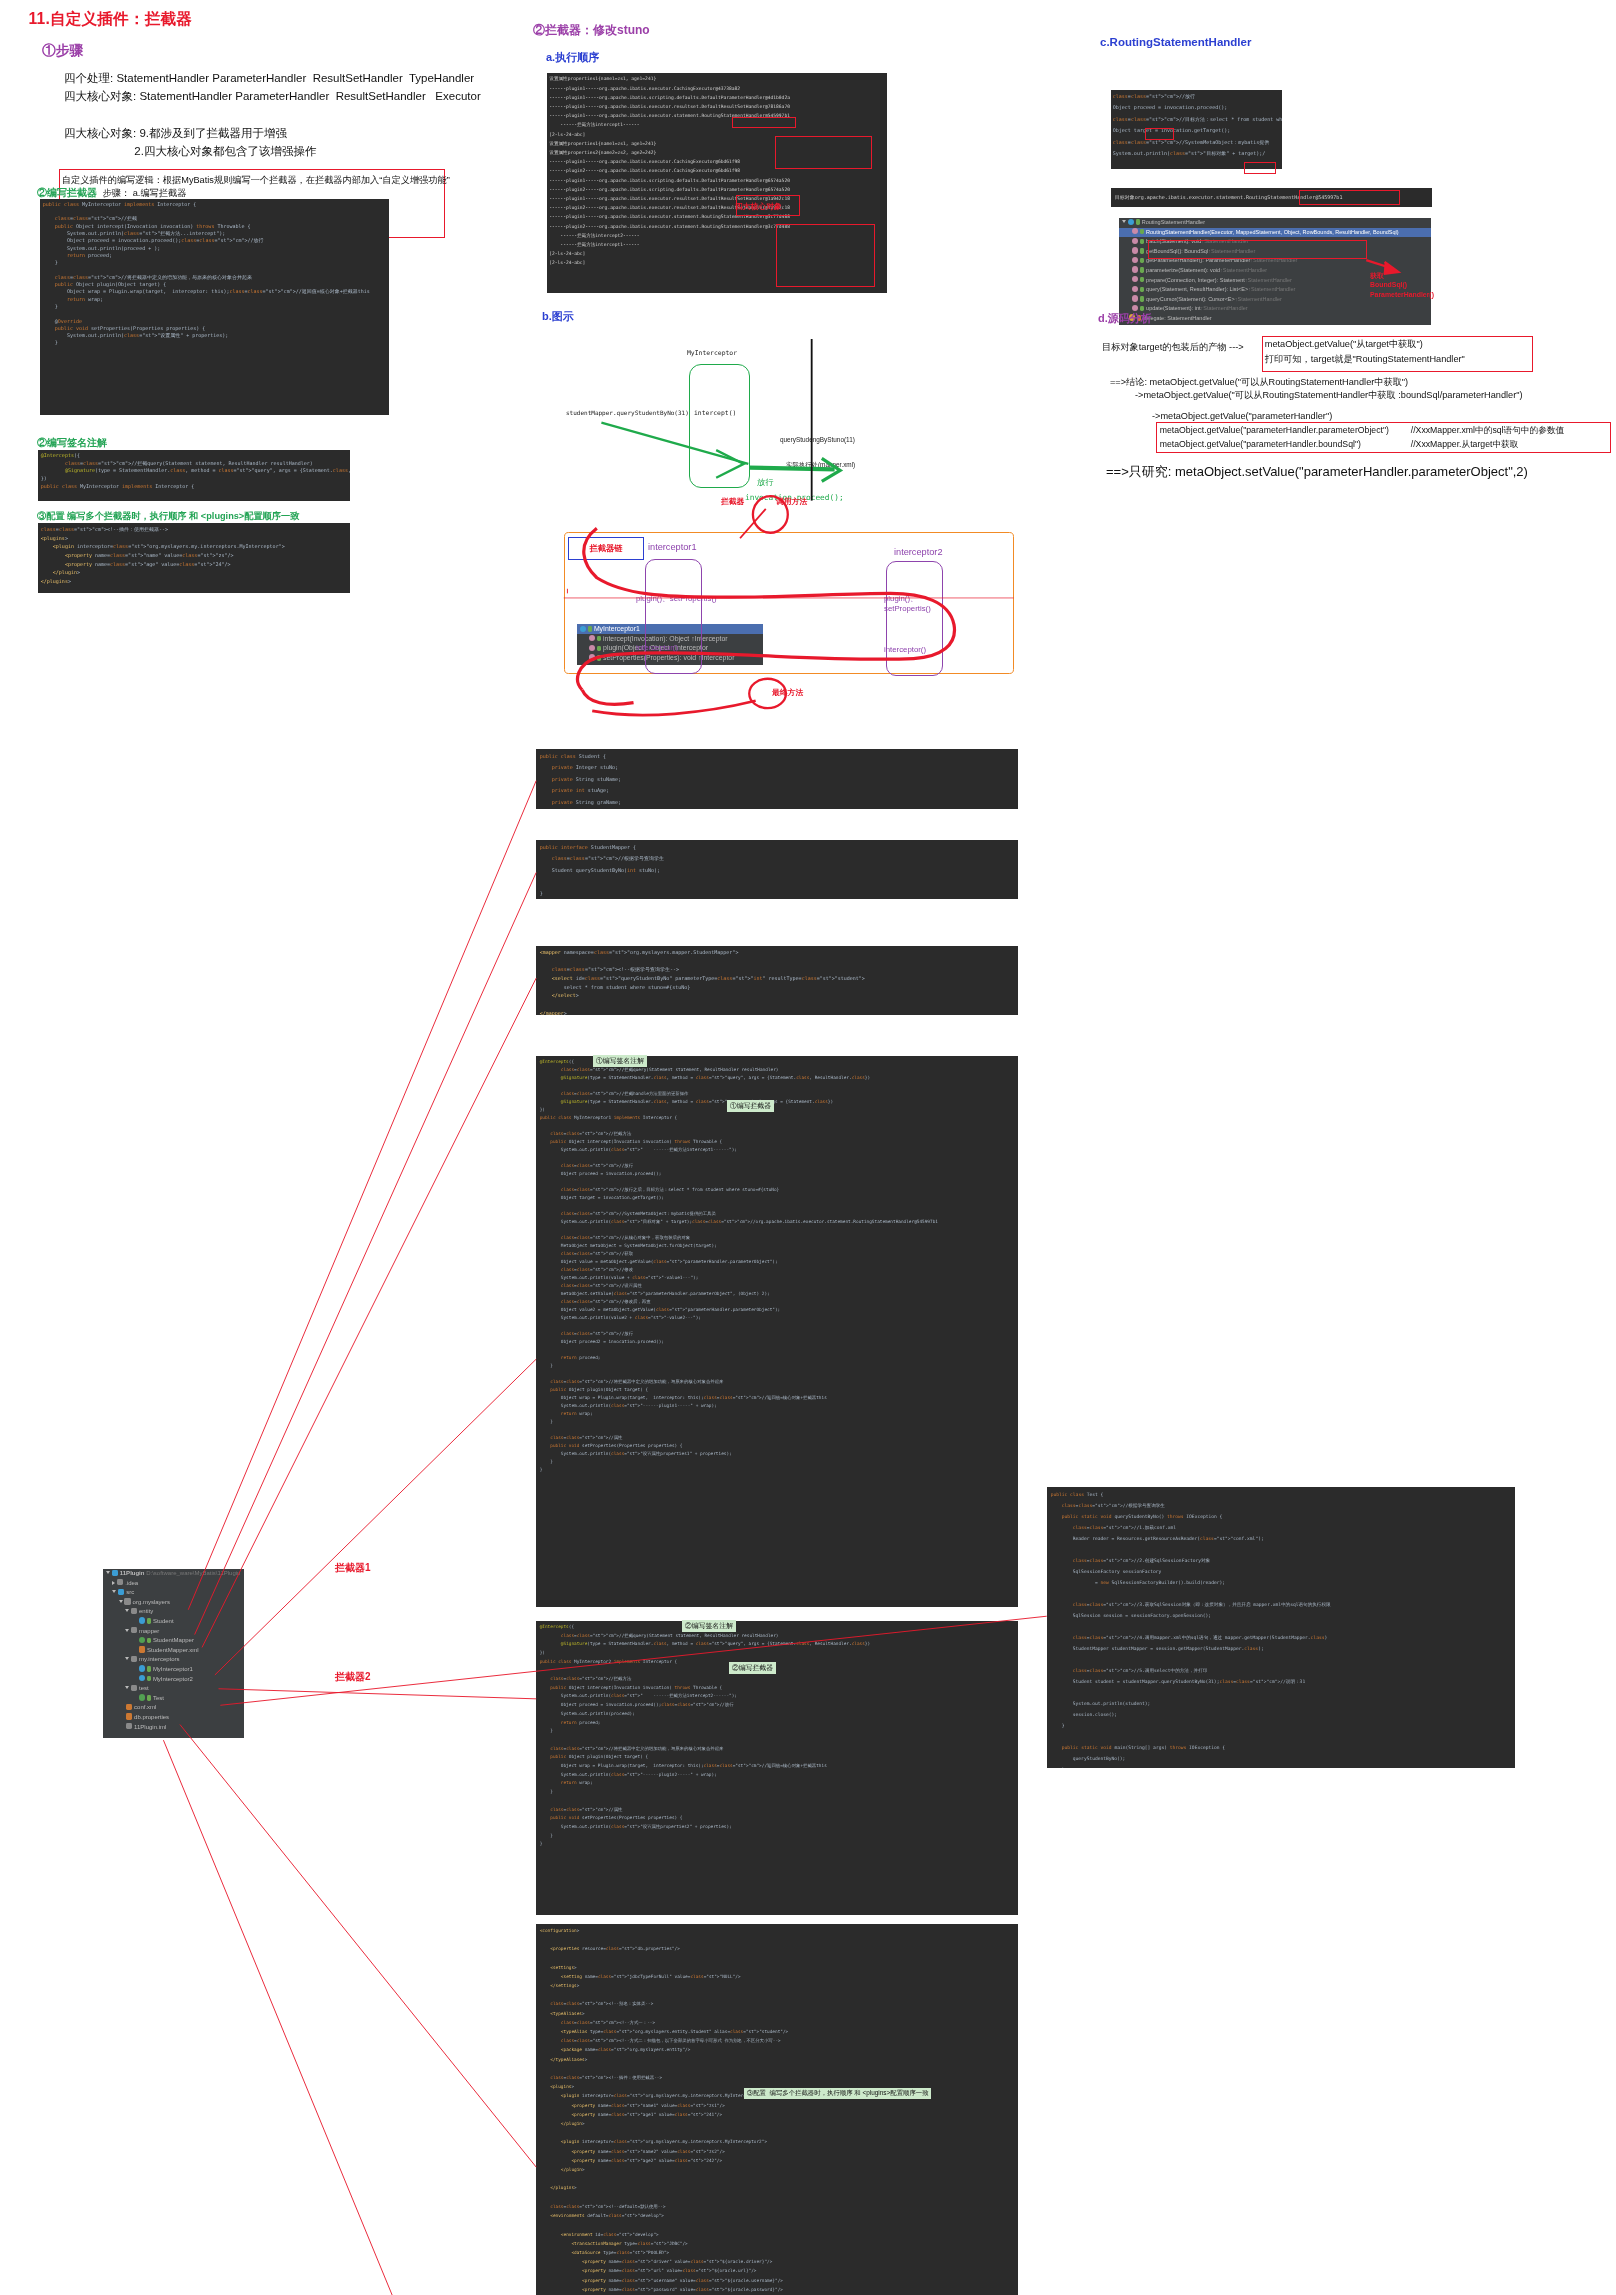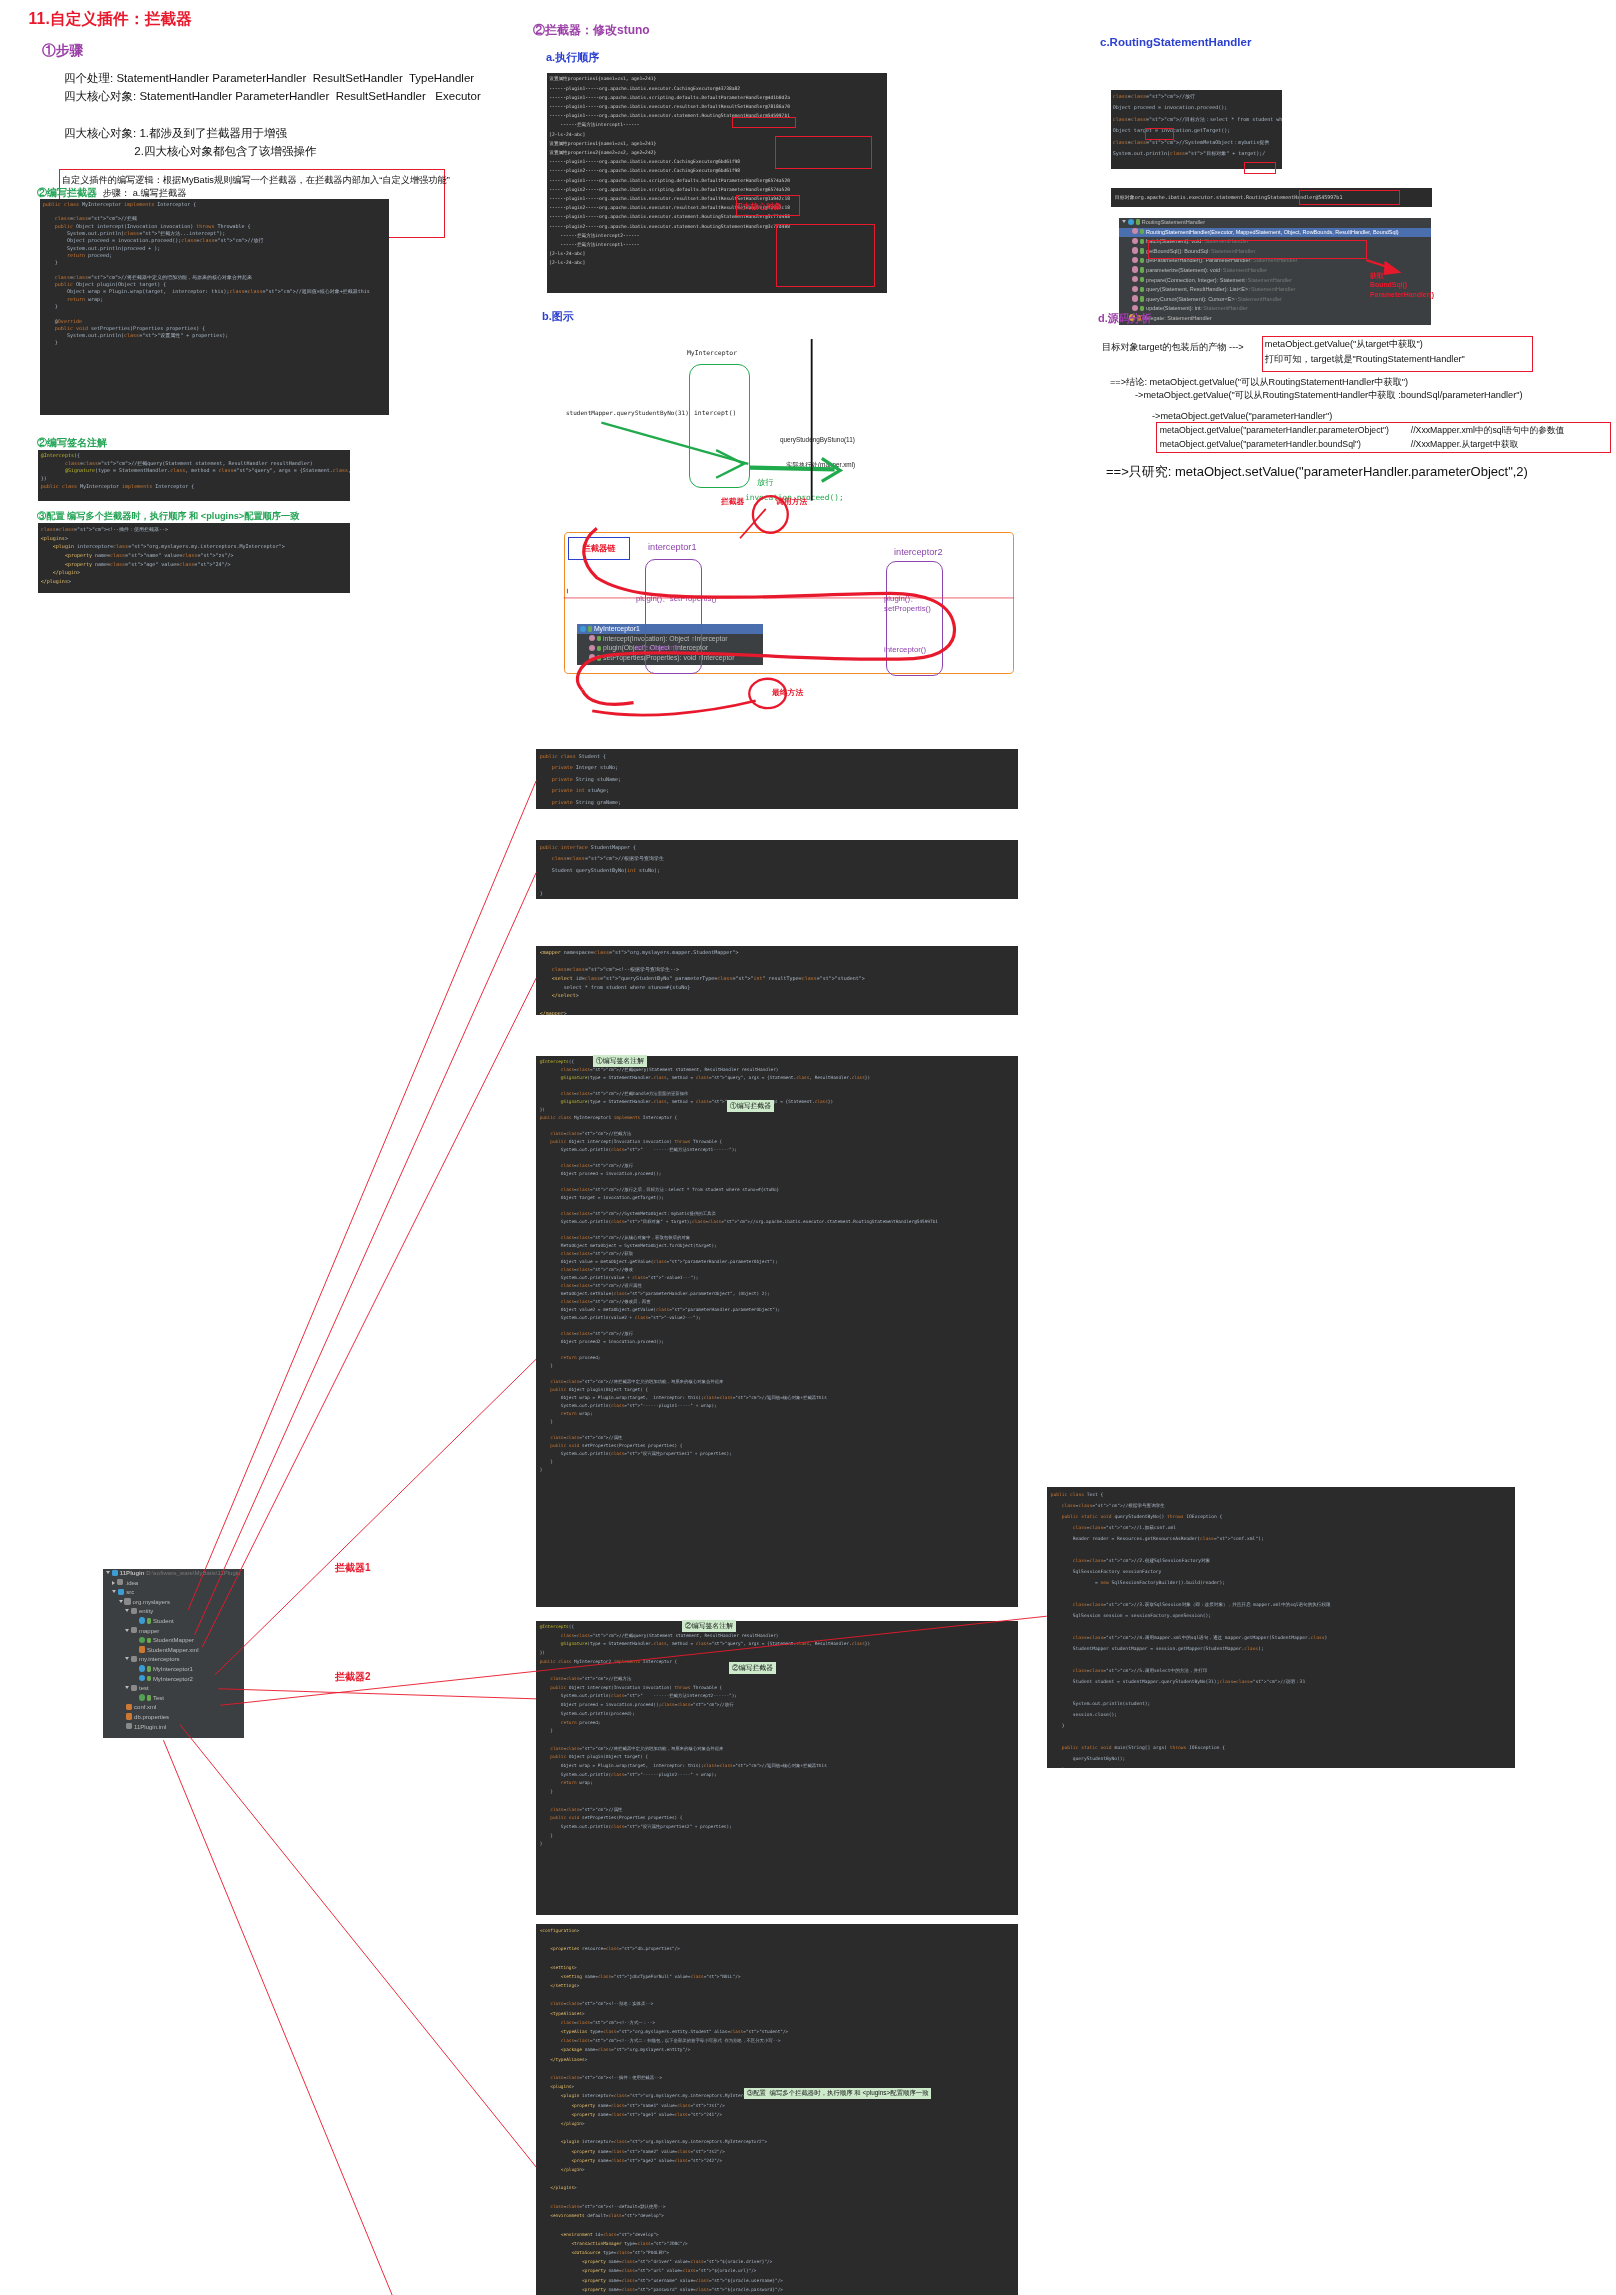--- a/index.html
+++ b/index.html
@@ -46,21 +46,21 @@
 </style>
 </head>
 <body>
 
 <div class="abs ttl" style="left:28.5px;top:9.2px;">11.自定义插件：拦截器</div>
 
 <div class="abs h-purple" style="left:42px;top:42px;">①步骤</div>
 
 <div class="abs txt" style="left:64px;top:70px;font-size:11.5px;">四个处理: StatementHandler ParameterHandler  ResultSetHandler  TypeHandler</div>
 <div class="abs txt" style="left:64px;top:88px;font-size:11.5px;">四大核心对象: StatementHandler ParameterHandler  ResultSetHandler   Executor</div>
-<div class="abs txt" style="left:64px;top:125px;font-size:11.5px;">四大核心对象: 1.都涉及到了拦截器用于增强</div>
+<div class="abs txt" style="left:64px;top:125px;font-size:11.5px;">四大核心对象: 9.都涉及到了拦截器用于增强</div>
 <div class="abs txt" style="left:64px;top:143px;font-size:11.5px;">                      2.四大核心对象都包含了该增强操作</div>
 
 <div class="abs redbox" style="left:59px;top:169px;width:386px;height:69px;">
   <div class="txt" style="font-size:9.2px;margin:3.7px 0 0 1.8px;">自定义插件的编写逻辑：根据MyBatis规则编写一个拦截器，在拦截器内部加入“自定义增强功能”</div>
   <div class="txt" style="font-size:9.2px;margin-left:1.8px;">                步骤： a.编写拦截器</div>
   <div class="txt" style="font-size:9.2px;margin-left:1.8px;">                            b.编写签名注解</div>
   <div class="txt" style="font-size:9.2px;margin-left:1.8px;">                            c.配置</div>
 </div>
 
 <div class="abs h-green" style="left:37px;top:186px;">②编写拦截器</div>
@@ -146,21 +146,21 @@
 <div class="abs lbl-red" style="left:701px;top:496px;font-size:7.8px;margin-left:20px;">拦截器</div>
 
 <div class="abs tree" style="left:577px;top:624px;width:186px;height:41px;">
   <div class="row sel"><span class="ic ic-c"></span><span class="ic ic-lk"></span><span>MyInterceptor1</span></div>
   <div class="row" style="padding-left:12px;"><span class="ic ic-m"></span><span class="ic ic-lk"></span><span>intercept(Invocation): Object ↑Interceptor</span></div>
   <div class="row" style="padding-left:12px;"><span class="ic ic-m"></span><span class="ic ic-lk"></span><span>plugin(Object): Object ↑Interceptor</span></div>
   <div class="row" style="padding-left:12px;"><span class="ic ic-m"></span><span class="ic ic-lk"></span><span>setProperties(Properties): void ↑Interceptor</span></div>
 </div>
 
 <div class="abs org-box" style="left:564px;top:532px;width:450px;height:142px;"></div>
-<div class="abs blu-box" style="left:568px;top:537px;width:62px;height:23px;background:#fff;">
+<div class="abs blu-box" style="left:568px;top:537px;width:76px;height:23px;background:#fff;">
   <div class="lbl-red" style="font-size:8.3px;text-align:center;line-height:21px;">拦截器链</div>
 </div>
 <div class="abs lbl-pur" style="left:648px;top:542px;font-size:9.2px;">interceptor1</div>
 <div class="abs lbl-pur" style="left:894px;top:547px;font-size:9.2px;">interceptor2</div>
 <div class="abs pur-box" style="left:645px;top:559px;width:57px;height:115px;"></div>
 <div class="abs pur-box" style="left:886px;top:561px;width:57px;height:115px;"></div>
 <div class="abs lbl-pur" style="left:636px;top:593px;font-size:7.8px;">plugin()、setPropertis()</div>
 <div class="abs lbl-pur" style="left:884px;top:593px;font-size:7.8px;width:60px;">plugin()、setPropertis()</div>
 <div class="abs lbl-pur" style="left:636px;top:643px;font-size:7.8px;">interceptor()</div>
 <div class="abs lbl-pur" style="left:884px;top:645px;font-size:7.8px;">interceptor()</div>

